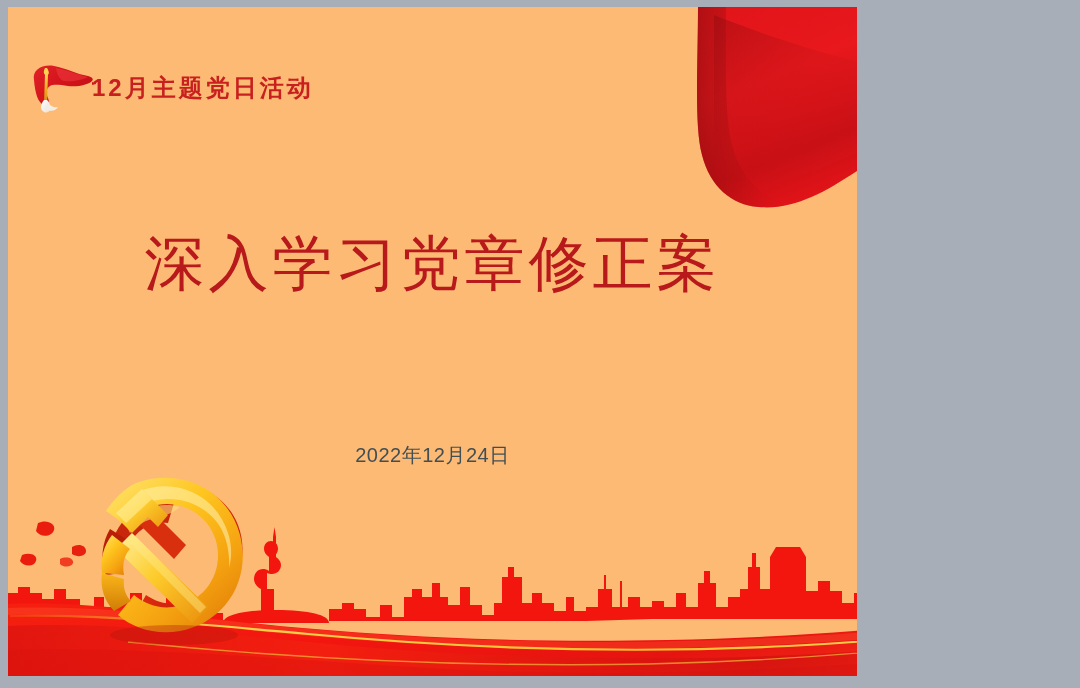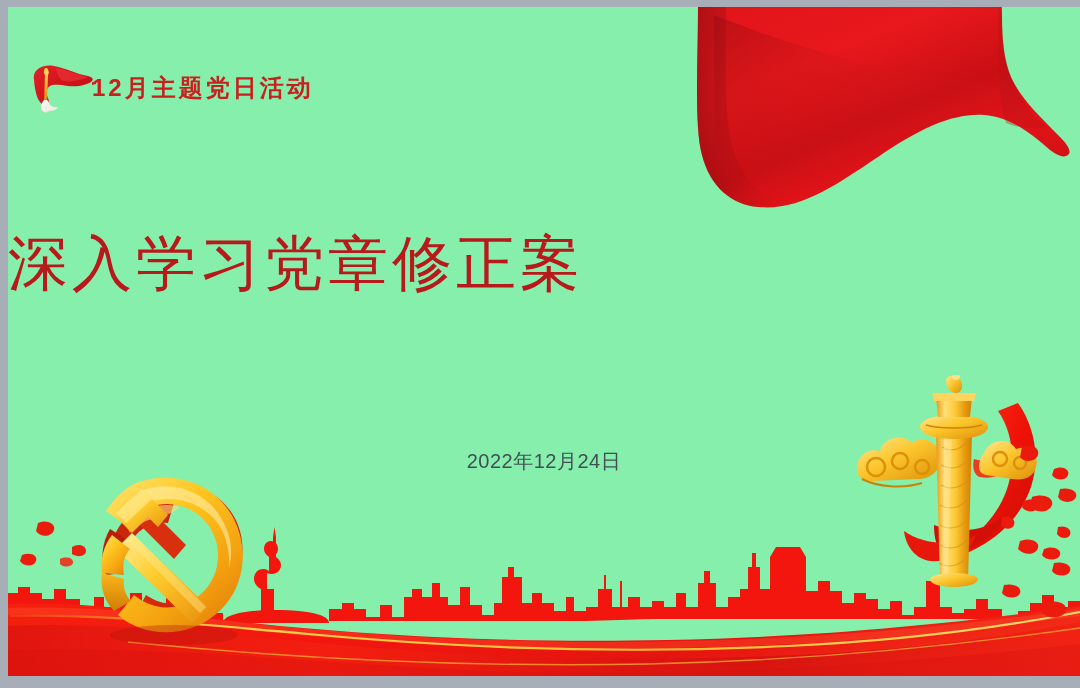--- a/index.html
+++ b/index.html
@@ -11,22 +11,22 @@
   }
   #slide-frame{
     position:absolute;
     left:0; top:0;
     width:1080px; height:688px;
     background:#a7aeb7;
   }
   #slide{
     position:absolute;
     left:8px; top:7px;
-    width:1072px; height:669px;
-    background:#86efac;
+    width:849px; height:669px;
+    background:#fdba74;
     overflow:hidden;
   }
 
   
   #header{
     position:absolute; left:18px; top:52px;
     width:340px; height:58px;
     display:flex; align-items:center;
   }
   #header-flag-icon{
@@ -40,20 +40,21 @@
     white-space:nowrap;
     margin-left:-4px;
     line-height:1;
   }
 
   
   #main-title{
     position:absolute;
     left:0; right:0;
     top:222px;
+    text-align:center;
     font-size:60px;
     font-weight:400;
     color:#b8191b;
     letter-spacing:4px;
     line-height:1.15;
     white-space:nowrap;
   }
 
   
   #subtitle-block{
@@ -67,21 +68,21 @@
     color:#414f55;
     letter-spacing:0.5px;
     line-height:1.5;
     white-space:nowrap;
   }
   #event-date{
     font-size:20px;
     color:#414f55;
     letter-spacing:0.5px;
     line-height:1.5;
-    margin-top:24px;
+    margin-top:18px;
     white-space:nowrap;
   }
 
   
   .deco{ position:absolute; pointer-events:none; }
   #flag-topright{ left:646px; top:-2px; width:434px; height:215px; }
   #skyline{ left:0px; top:520px; width:1072px; height:110px; }
   #wave-bottom{ left:0px; top:565px; width:1072px; height:110px; }
   #emblem{ left:48px; top:448px; width:240px; height:200px; }
   #huabiao{ left:840px; top:368px; width:238px; height:250px; }

